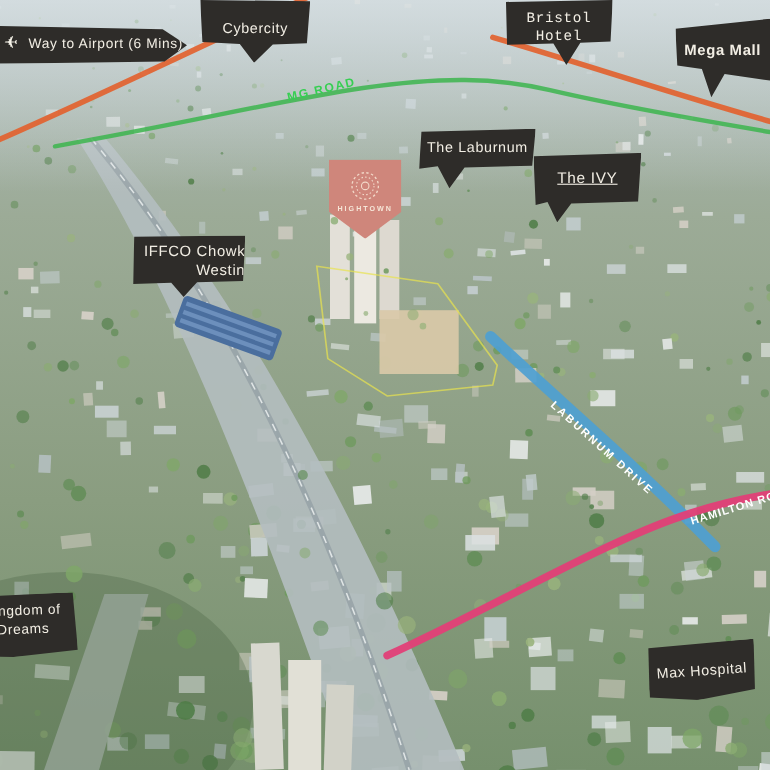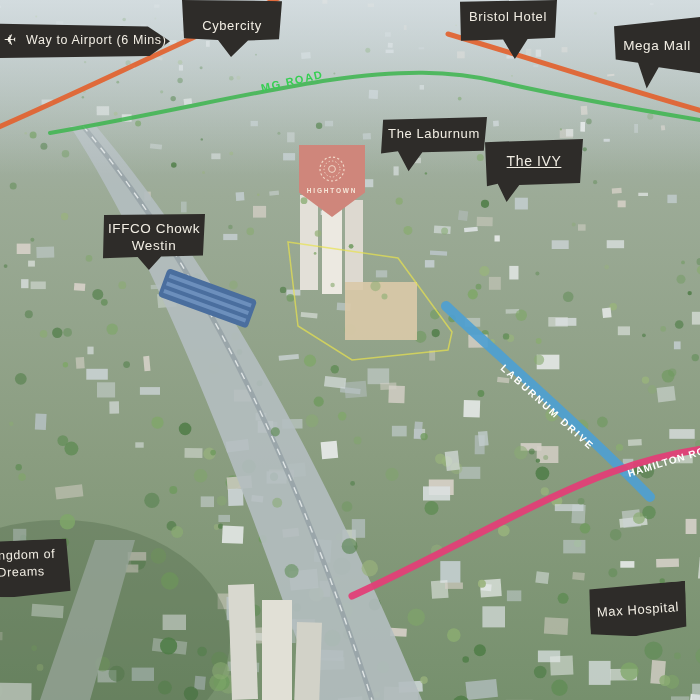--- a/index.html
+++ b/index.html
@@ -18,31 +18,31 @@
   .callout .line{display:block;}
   #co-airport{left:0;top:23;width:170px;height:35px;top:23px;
     clip-path:polygon(0 2%,87% 10%,100% 52%,88% 94%,0 100%);
     display:flex;align-items:center;justify-content:flex-start;
     padding-left:26px;font-size:12.5px;text-align:left;}
   #co-airport .plane{position:absolute;left:3px;top:8px;font-size:15px;
     transform:scaleX(-1);color:#f7f4ea;}
   #co-cybercity{left:182px;top:0;width:100px;height:57px;padding-top:18px;font-size:13px;
     clip-path:polygon(0 0,100% 2%,97% 69%,66% 71%,49% 100%,36% 70%,2% 67%);}
   #co-bristol{left:459px;top:0;width:98px;height:59px;padding-top:9px;font-size:13px;
-    clip-path:polygon(1% 3%,100% 0,98% 64%,70% 66%,57% 100%,45% 67%,2% 69%);}
+    clip-path:polygon(1% 3%,100% 0,98% 64%,70% 66%,57% 100%,45% 67%,2% 69%);font-family:Liberation Mono, monospace;}
   #co-megamall{left:614px;top:14px;width:86px;height:76px;padding-top:24px;font-size:13.5px;
-    clip-path:polygon(0 16%,100% 4%,100% 78%,52% 70%,38% 98%,28% 64%,2% 60%);}
+    clip-path:polygon(0 16%,100% 4%,100% 78%,52% 70%,38% 98%,28% 64%,2% 60%);font-weight:bold;}
   #co-westin{left:0;top:84px;width:92px;height:56px;padding-top:15px;font-size:12.5px;
     clip-path:polygon(0 0,100% 6%,97% 70%,90% 100%,80% 70%,0 76%);}
   #co-laburnum{left:381px;top:117px;width:106px;height:57px;padding-top:9px;font-size:13px;
     clip-path:polygon(2% 5%,100% 0,97% 59%,39% 62%,26% 95%,16% 60%,0 64%);}
   #co-ivy{left:485px;top:139px;width:98px;height:63px;padding-top:14px;font-size:14px;
     clip-path:polygon(0 5%,100% 0,97% 70%,35% 73%,22% 100%,13% 71%,2% 75%);text-decoration:underline;}
-  #co-iffco{left:103px;top:214px;width:102px;height:56px;padding-top:6px;font-size:13.5px;line-height:17px;
-    clip-path:polygon(1% 2%,100% 0,98% 74%,57% 76%,45% 100%,34% 77%,0 79%);}
+  #co-iffco{left:121px;top:214px;width:102px;height:56px;padding-top:6px;font-size:13.5px;line-height:17px;
+    clip-path:polygon(1% 2%,100% 0,98% 74%,57% 76%,45% 100%,34% 77%,0 79%);text-align:right;}
   #co-kingdom{left:-28px;top:540px;width:98px;height:57px;padding-top:7px;font-size:12.5px;line-height:17px;
     transform:rotate(-2deg);
     clip-path:polygon(0 2%,97% 0,100% 92%,40% 100%,0 96%);}
   #co-max{left:589px;top:584px;width:98px;height:52px;font-size:13px;
     display:flex;align-items:center;justify-content:center;transform:rotate(-4deg);
     clip-path:polygon(2% 4%,100% 0,98% 88%,45% 100%,0 90%);}
   
   .logo{
     position:absolute;left:299px;top:145px;width:66px;height:72px;z-index:6;
     background:#cf867b;

